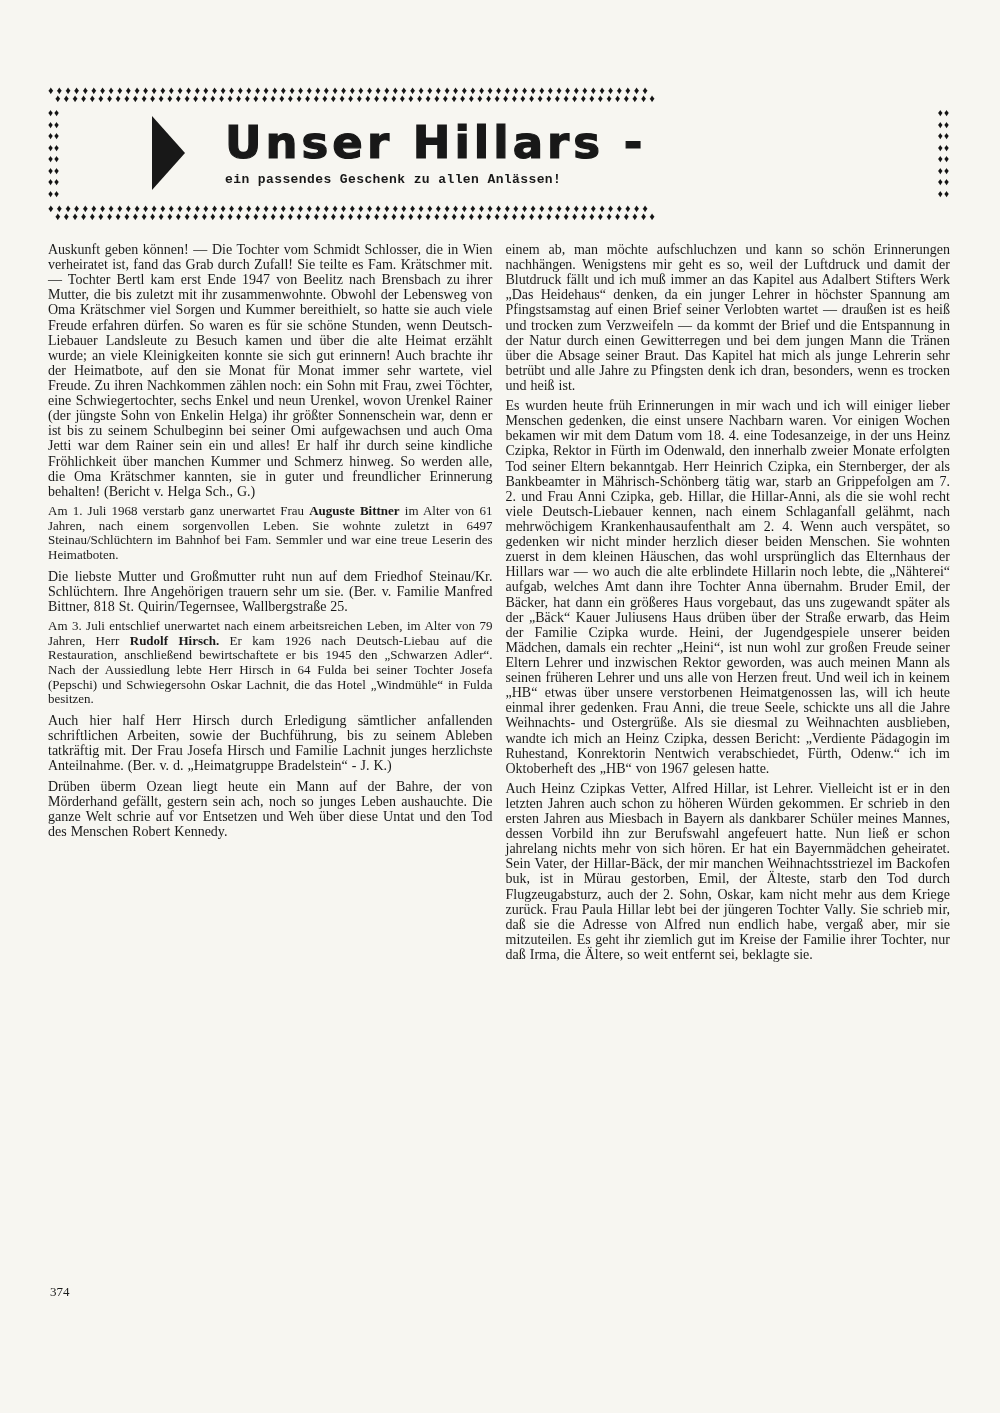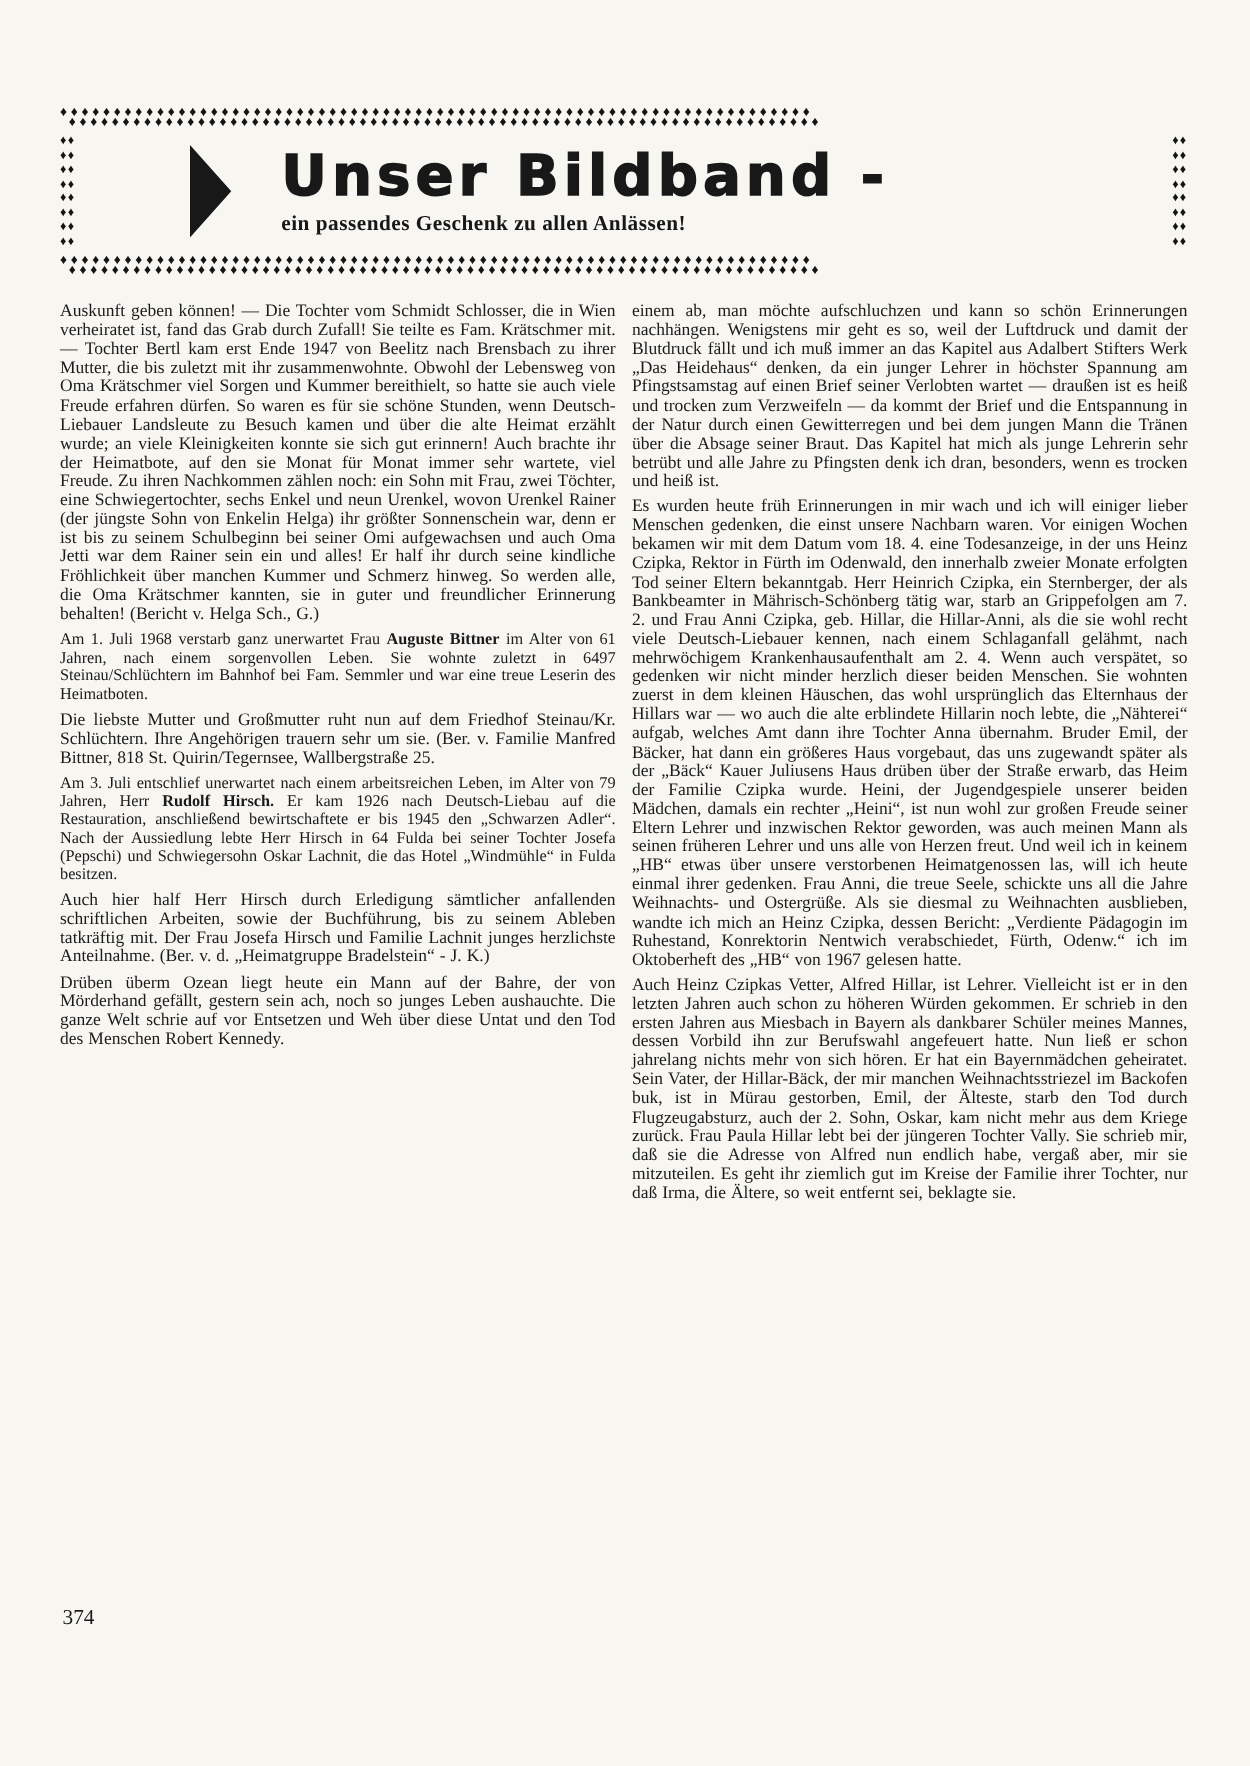--- a/index.html
+++ b/index.html
@@ -49,23 +49,23 @@
   .banner-title {
     font-family: "DejaVu Sans", sans-serif;
     font-weight: bold;
     font-size: 45px;
     letter-spacing: 4px;
     color: #181818;
     -webkit-text-stroke: 1.2px #181818;
     line-height: 1.05;
   }
   .banner-subtitle {
-    font-family: Liberation Serif, serif;
+    font-family: Liberation Mono, monospace;
     font-weight: bold;
-    font-size: 17px;
+    font-size: 13px;
     letter-spacing: 0.4px;
     margin-top: 5px;
     color: #181818;
   }
 
   
   .columns { display: flex; gap: 13px; margin-top: 22px; }
   .column { flex: 1; min-width: 0; }
   .para { text-align: justify; color: #1a1a1a; }
   .para .b { font-weight: bold; }
@@ -83,21 +83,21 @@
   }
   .para.heading {
     font-size: 14.5px;
     font-weight: bold;
     margin: 7px 0 2px 0;
     text-align: left;
   }
   .page-number {
     position: absolute;
     left: 50px; top: 1284px;
-    font-size: 17px;
+    font-size: 13px;
     color: #1a1a1a;
   }
 </style>
 </head>
 <body>
 
 <div class="page">
 
   <div class="banner">
     <div class="d-row">
@@ -109,21 +109,21 @@
 ♦♦
 ♦♦
 ♦♦
 ♦♦
 ♦♦
 ♦♦
 ♦♦</div>
       <div class="banner-content">
         <div class="arrow"></div>
         <div class="banner-text">
-          <div class="banner-title">Unser Bildband -</div>
+          <div class="banner-title">Unser Hillars -</div>
           <div class="banner-subtitle">ein passendes Geschenk zu allen Anlässen!</div>
         </div>
       </div>
       <div class="d-col right">♦♦
 ♦♦
 ♦♦
 ♦♦
 ♦♦
 ♦♦
 ♦♦

